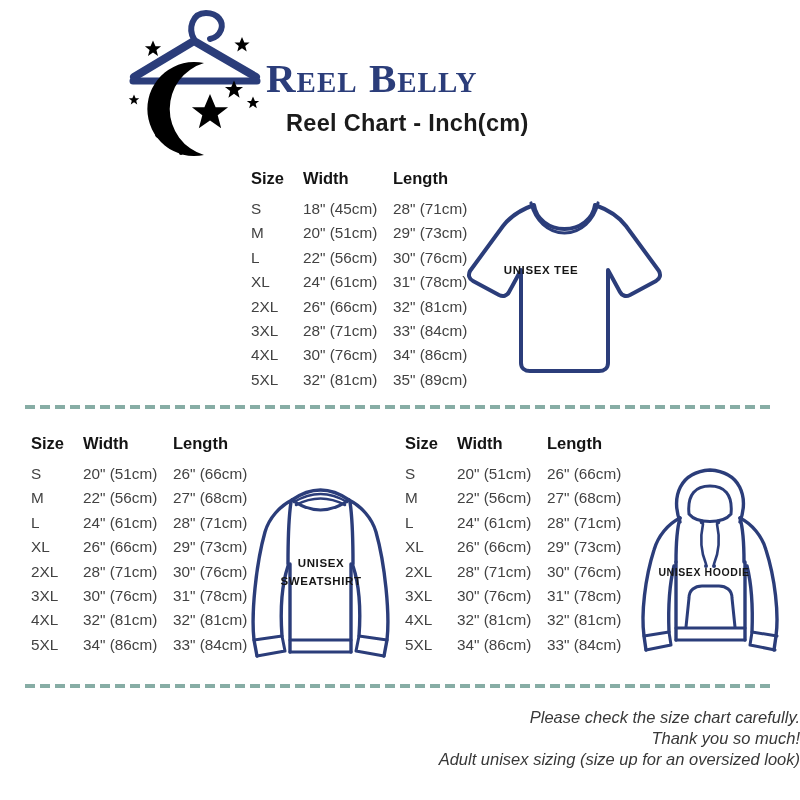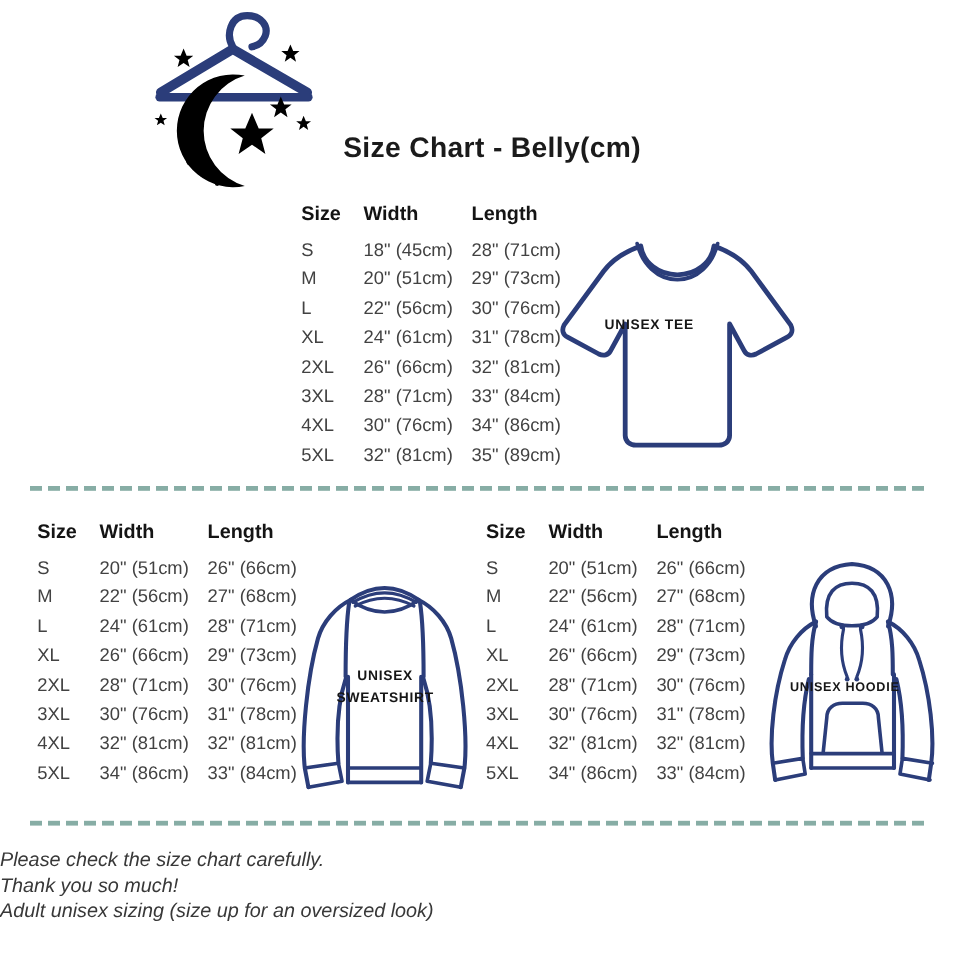--- a/index.html
+++ b/index.html
@@ -42,21 +42,21 @@
   .sweatshirt-art{left:238px;top:478px;width:165px;height:190px;}
   .hoodie-art{left:628px;top:462px;width:165px;height:200px;}
   
   .divider{
     position:absolute;left:25px;width:750px;height:4px;
     background:repeating-linear-gradient(90deg,var(--divider) 0 10px,transparent 10px 15px);
   }
   .divider-1{top:405px;}
   .divider-2{top:684px;}
   .footer{
-    position:absolute;left:0;top:707px;width:800px;text-align:left;
+    position:absolute;left:0;top:707px;width:800px;text-align:right;
     font-size:16.5px;font-style:italic;color:#383838;line-height:20.8px;
   }
 </style>
 </head>
 <body>
 
 <div class="canvas">
 
   <svg class="logo" viewBox="0 0 140 160" aria-hidden="true">
     <g>
@@ -77,21 +77,22 @@
     <g>
       <path class="fill" transform="translate(27,46) scale(0.85)" d="M0,-10 L2.94,-3.09 L9.51,-3.09 L4.05,1.18 L5.88,8.09 L0,4 L-5.88,8.09 L-4.05,1.18 L-9.51,-3.09 L-2.94,-3.09 Z"></path>
       <path class="fill" transform="translate(116,42) scale(0.8)" d="M0,-10 L2.94,-3.09 L9.51,-3.09 L4.05,1.18 L5.88,8.09 L0,4 L-5.88,8.09 L-4.05,1.18 L-9.51,-3.09 L-2.94,-3.09 Z"></path>
       <path class="fill" transform="translate(8,97) scale(0.55)" d="M0,-10 L2.94,-3.09 L9.51,-3.09 L4.05,1.18 L5.88,8.09 L0,4 L-5.88,8.09 L-4.05,1.18 L-9.51,-3.09 L-2.94,-3.09 Z"></path>
       <path class="fill" transform="translate(108,87) scale(0.95)" d="M0,-10 L2.94,-3.09 L9.51,-3.09 L4.05,1.18 L5.88,8.09 L0,4 L-5.88,8.09 L-4.05,1.18 L-9.51,-3.09 L-2.94,-3.09 Z"></path>
       <path class="fill" transform="translate(84,110) scale(1.9)" d="M0,-10 L2.94,-3.09 L9.51,-3.09 L4.05,1.18 L5.88,8.09 L0,4 L-5.88,8.09 L-4.05,1.18 L-9.51,-3.09 L-2.94,-3.09 Z"></path>
       <path class="fill" transform="translate(127,100) scale(0.65)" d="M0,-10 L2.94,-3.09 L9.51,-3.09 L4.05,1.18 L5.88,8.09 L0,4 L-5.88,8.09 L-4.05,1.18 L-9.51,-3.09 L-2.94,-3.09 Z"></path>
     </g>
   </svg>
 
-  <div class="subtitle">Size Chart - Belly(cm)</div>
+  <div class="brand-title">Reel Belly</div>
+  <div class="subtitle">Reel Chart - Inch(cm)</div>
 
   <div class="size-table table-tee">
     <div class="th c0">Size</div>
     <div class="th c1">Width</div>
     <div class="th c2">Length</div>
   <div class="cell c0">S</div>
       <div class="cell c1">18" (45cm)</div>
       <div class="cell c2">28" (71cm)</div>
       <div class="cell c0">M</div>
       <div class="cell c1">20" (51cm)</div>

